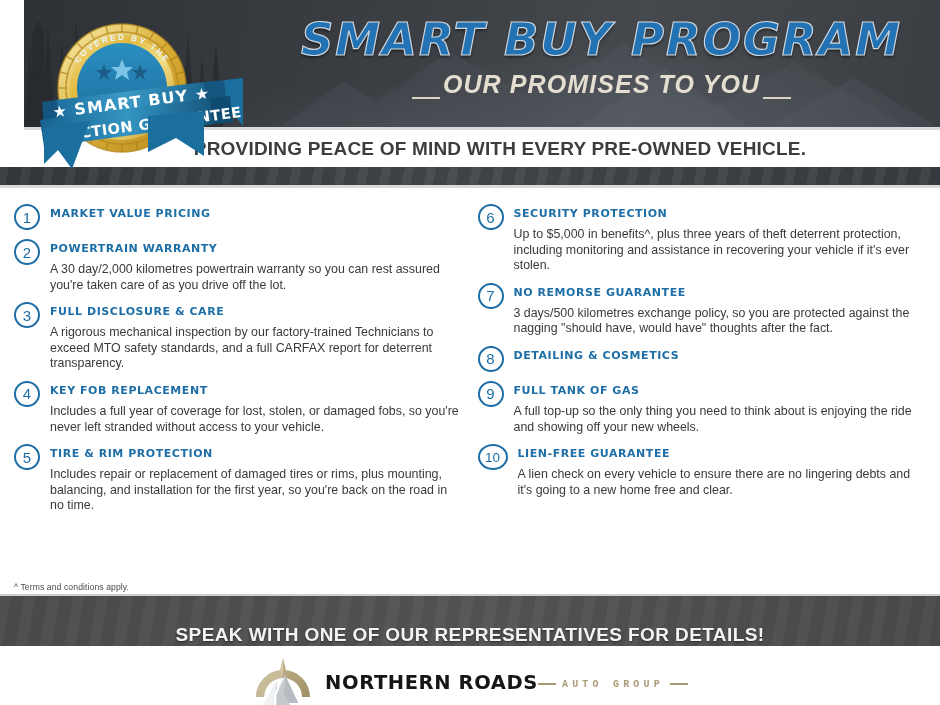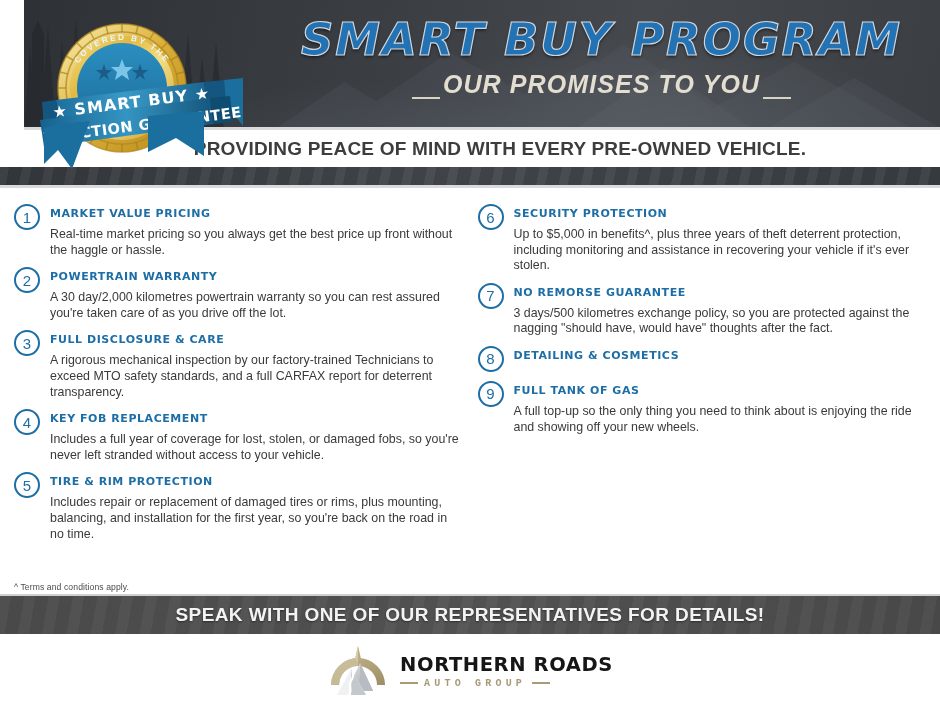--- a/index.html
+++ b/index.html
@@ -130,43 +130,43 @@
 
   
   .fine-print {
     position:absolute; left:14px; bottom:2px;
     font-family:"Liberation Sans", sans-serif;
     font-size:8.6px; color:#4b4b4b; letter-spacing:.1px;
   }
 
   
   .cta {
-    position:relative; width:940px; height:40px;
+    position:relative; width:940px; height:52px;
     background:
       repeating-linear-gradient(100deg, rgba(255,255,255,.028) 0 11px, rgba(0,0,0,.03) 11px 24px),
       linear-gradient(92deg,#4b4b4b 0%, #545454 50%, #4a4a4a 100%);
-    display:flex; align-items:center; justify-content:center;
+    display:flex; align-items:flex-end; justify-content:center;
     border-top:2px solid #cfd0d1;
   }
   .cta-text {
     font-family:"Liberation Sans", sans-serif;
     font-weight:bold; font-size:19px; letter-spacing:.4px;
     color:#f3f3f3;
     text-shadow:0 1px 2px rgba(0,0,0,.45);
     white-space:nowrap;
   }
 
   
   .footer { position:relative; width:940px; height:85px; background:#fff; }
   .logo-wrap {
     position:absolute; left:50%; transform:translateX(-50%);
     top:11px;
     display:flex; align-items:center; gap:11px;
   }
-  .logo-text { display:flex; flex-direction:column; }
+  .logo-text { display:flex; }
   .logo-name {
     font-family:"DejaVu Sans", sans-serif;
     font-weight:bold; font-size:19.5px; letter-spacing:.6px;
     color:#161616; line-height:22px;
   }
   .logo-sub-row { display:flex; align-items:center; gap:6px; margin-top:2px; }
   .logo-sub-rule { height:1.5px; width:18px; background:#a99a77; }
   .logo-sub {
     font-family:Liberation Mono, monospace;
     font-weight:bold; font-size:10px; letter-spacing:4.2px;
@@ -326,21 +326,20 @@
   </div>
   <div class="dark-strip"></div>
 
   <div class="content">
 
     <div class="col left">
       <div class="promise">
         <div class="num-circle">1</div>
         <div class="p-body">
           <div class="p-title">MARKET VALUE PRICING</div>
-          <div class="p-desc">Real-time market pricing so you always get the best price up front without the haggle or hassle.</div>
         </div>
       </div>
       <div class="promise">
         <div class="num-circle">2</div>
         <div class="p-body">
           <div class="p-title">POWERTRAIN WARRANTY</div>
           <div class="p-desc">A 30 day/2,000 kilometres powertrain warranty so you can rest assured you're taken care of as you drive off the lot.</div>
         </div>
       </div>
       <div class="promise">
@@ -385,20 +384,27 @@
         <div class="num-circle">8</div>
         <div class="p-body">
           <div class="p-title">DETAILING &amp; COSMETICS</div>
         </div>
       </div>
       <div class="promise">
         <div class="num-circle">9</div>
         <div class="p-body">
           <div class="p-title">FULL TANK OF GAS</div>
           <div class="p-desc">A full top-up so the only thing you need to think about is enjoying the ride and showing off your new wheels.</div>
+        </div>
+      </div>
+      <div class="promise">
+        <div class="num-circle wide">10</div>
+        <div class="p-body">
+          <div class="p-title">LIEN-FREE GUARANTEE</div>
+          <div class="p-desc">A lien check on every vehicle to ensure there are no lingering debts and it's going to a new home free and clear.</div>
         </div>
       </div>
     </div>
 
     <div class="fine-print">^ Terms and conditions apply.</div>
   </div>
 
   <div class="cta">
     <span class="cta-text">SPEAK WITH ONE OF OUR REPRESENTATIVES FOR DETAILS!</span>
   </div>

